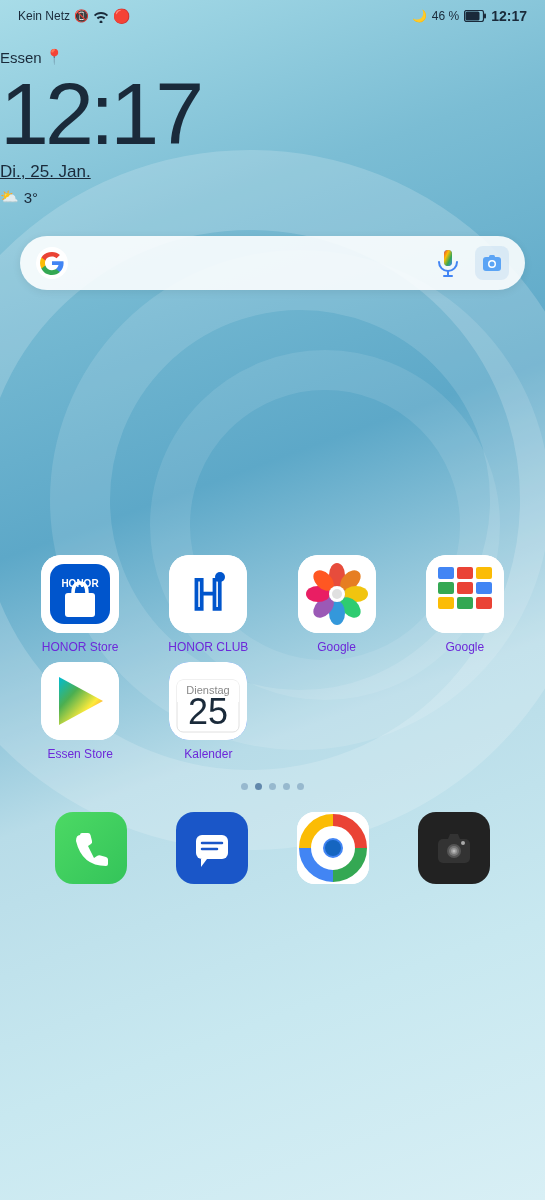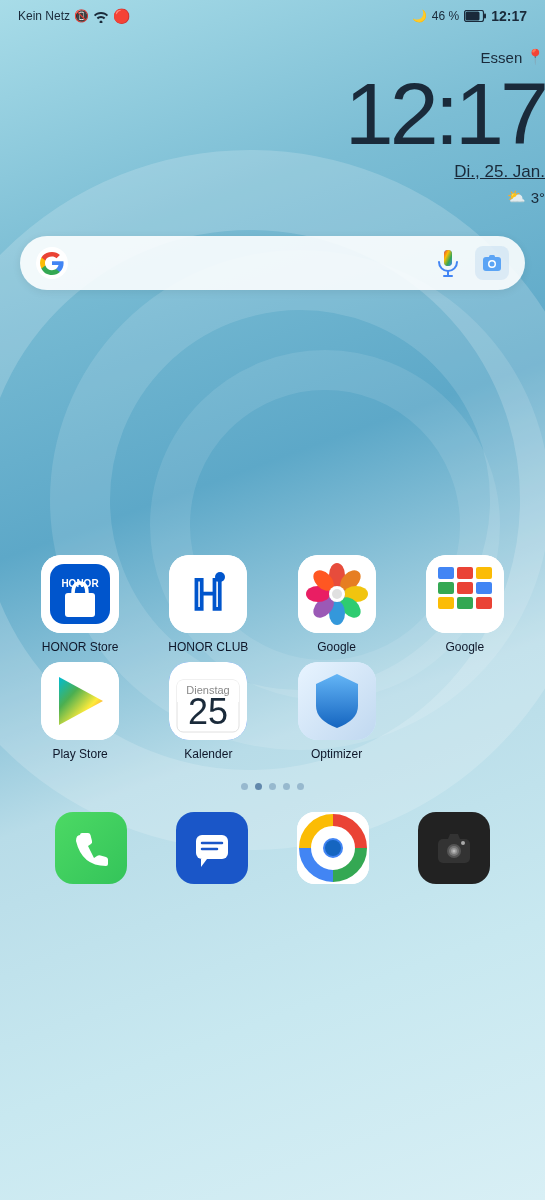--- a/index.html
+++ b/index.html
@@ -82,21 +82,21 @@
       display: flex;
       align-items: center;
       gap: 5px;
       font-size: 12px;
     }
 
     
     .clock-area {
       display: flex;
       flex-direction: column;
-      align-items: flex-end;
+      align-items: flex-start;
       padding-top: 20px;
       padding-bottom: 10px;
     }
 
     .location {
       display: flex;
       align-items: center;
       gap: 4px;
       font-size: 15px;
       color: #1a2a3a;
@@ -201,21 +201,21 @@
       height: 78px;
       border-radius: 20px;
       display: flex;
       align-items: center;
       justify-content: center;
       overflow: hidden;
     }
 
     .app-label {
       font-size: 12px;
-      color: #0f172a;
+      color: #6d28d9;
       text-align: center;
       font-weight: 400;
     }
 
     
     .page-dots {
       display: flex;
       justify-content: center;
       gap: 7px;
       padding: 12px 0 8px;
@@ -492,59 +492,37 @@
             <defs>
               <linearGradient id="playgrad" x1="0" y1="0" x2="1" y2="1">
                 <stop offset="0%" stop-color="#00bcd4"></stop>
                 <stop offset="33%" stop-color="#4caf50"></stop>
                 <stop offset="66%" stop-color="#ffeb3b"></stop>
                 <stop offset="100%" stop-color="#f44336"></stop>
               </linearGradient>
             </defs>
           </svg>
         </div>
-        <span class="app-label">Play Store</span>
+        <span class="app-label">Essen Store</span>
       </div>
 
       <div class="app-item">
         <div class="app-icon kalender-icon">
           <svg width="78" height="78" viewBox="0 0 78 78">
             <rect width="78" height="78" rx="18" fill="white"></rect>
             <rect x="8" y="18" width="62" height="52" rx="6" fill="white" stroke="#e0e0e0" stroke-width="1"></rect>
             <rect x="8" y="18" width="62" height="22" rx="6" fill="white"></rect>
             <rect x="8" y="30" width="62" height="10" fill="white"></rect>
             <text x="39" y="32" text-anchor="middle" fill="#888" font-size="11" font-family="Arial">Dienstag</text>
             <text x="39" y="62" text-anchor="middle" fill="#1a2a3a" font-size="36" font-weight="300" font-family="Arial">25</text>
           </svg>
         </div>
         <span class="app-label">Kalender</span>
       </div>
 
-      <div class="app-item">
-        <div class="app-icon optimizer-icon">
-          <svg width="78" height="78" viewBox="0 0 78 78">
-            <rect width="78" height="78" rx="18" fill="url(#optgrad)"></rect>
-            <defs>
-              <linearGradient id="optgrad" x1="0" y1="0" x2="1" y2="1">
-                <stop offset="0%" stop-color="#e8f4ff"></stop>
-                <stop offset="100%" stop-color="#c0d8f0"></stop>
-              </linearGradient>
-            </defs>
-
-            <path d="M39 12 L60 22 L60 44 Q60 58 39 66 Q18 58 18 44 L18 22 Z" fill="url(#shieldgrad)"></path>
-            <defs>
-              <linearGradient id="shieldgrad" x1="0" y1="0" x2="0" y2="1">
-                <stop offset="0%" stop-color="#64b5f6"></stop>
-                <stop offset="100%" stop-color="#1565c0"></stop>
-              </linearGradient>
-            </defs>
-          </svg>
-        </div>
-        <span class="app-label">Optimizer</span>
-      </div>
 
     </div>
 
     <div class="page-dots">
       <div class="dot"></div>
       <div class="dot active"></div>
       <div class="dot"></div>
       <div class="dot"></div>
       <div class="dot"></div>
     </div>

